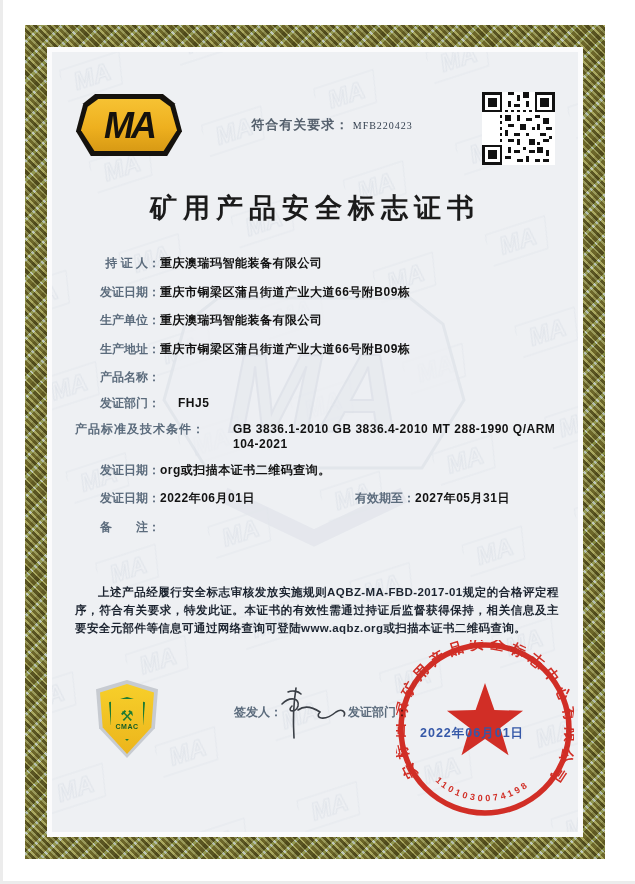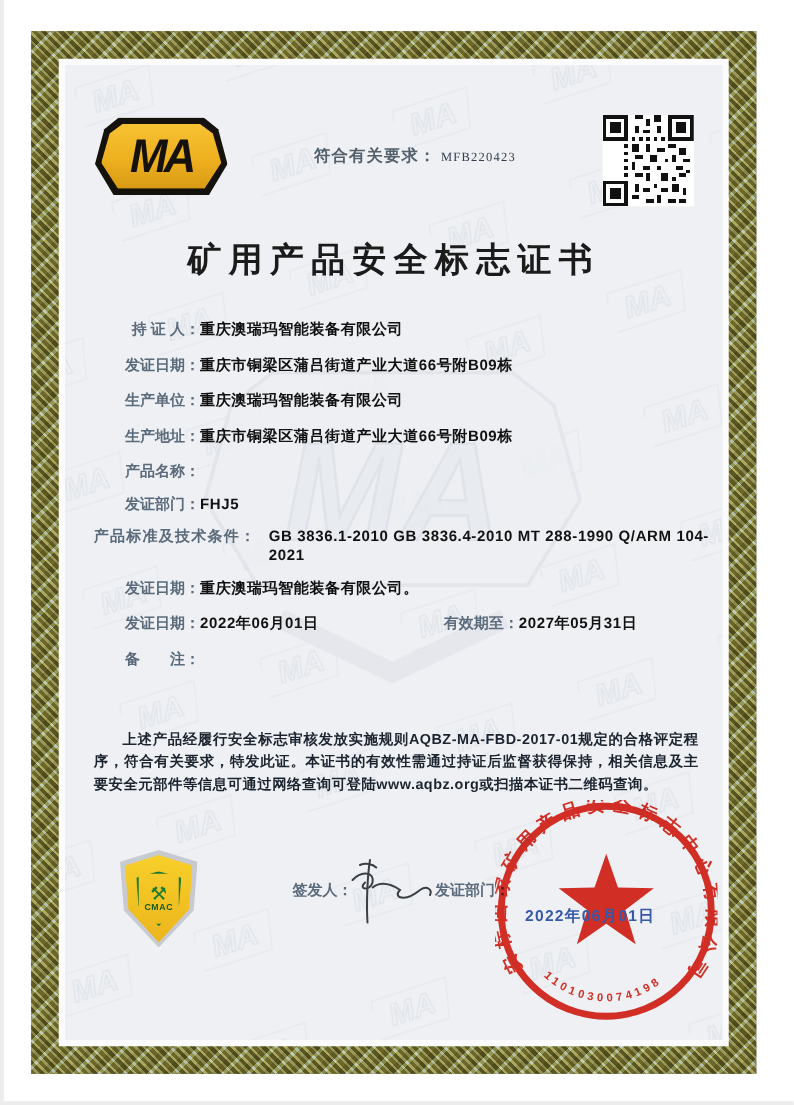--- a/index.html
+++ b/index.html
@@ -31,21 +31,21 @@
   .cert-line .lbl{color:#55606d;font-weight:700;letter-spacing:1px;}
   .cert-line .val{font-family:"Liberation Serif",serif;color:#333f4e;font-size:10px;letter-spacing:1px;}
   .qr{position:absolute;left:430px;top:40px;width:73px;height:73px;z-index:1;background:#fff;}
 
   .title{position:absolute;left:0;top:138px;width:100%;text-align:center;z-index:1;
     font-size:27px;font-weight:700;color:#1b1b1b;letter-spacing:6px;}
 
   
   .fields{position:absolute;left:23px;top:204px;width:494px;z-index:1;font-size:12px;line-height:1.3;}
   .row{display:flex;margin-bottom:13px;}
-  .row.tight{margin-bottom:10px;}
+  .row.tight{margin-bottom:10px;gap:18px;}
   .lblf{color:#5b6b7c;font-weight:700;min-width:85px;white-space:pre;flex:none;text-align:right;}
   .lblf.wide{min-width:0;margin-right:10px;letter-spacing:1px;}
   .valf{color:#121212;font-weight:700;letter-spacing:.5px;flex:1;}
   .dates .valf{flex:none;min-width:150px;}
   .dates .lblf.second{min-width:85px;margin-left:20px;}
 
   
   .statement{position:absolute;left:23px;top:532px;width:484px;z-index:1;
     font-size:11.5px;font-weight:700;color:#1c2430;line-height:1.55;text-align:justify;text-indent:2em;letter-spacing:.4px;}
 
@@ -196,21 +196,21 @@
           <div class="row tight">
             <span class="lblf">发证部门：</span>
             <span class="valf">FHJ5</span>
           </div>
           <div class="row tight">
             <span class="lblf wide">产品标准及技术条件：</span>
             <span class="valf">GB 3836.1-2010 GB 3836.4-2010 MT 288-1990 Q/ARM 104-2021</span>
           </div>
           <div class="row">
             <span class="lblf">发证日期：</span>
-            <span class="valf">重庆澳瑞玛智能装备有限公司。</span>
+            <span class="valf">org或扫描本证书二维码查询。</span>
           </div>
           <div class="row dates">
             <span class="lblf">发证日期：</span>
             <span class="valf">2022年06月01日</span>
             <span class="lblf second">有效期至：</span>
             <span class="valf">2027年05月31日</span>
           </div>
           <div class="row">
             <span class="lblf">备　　注：</span>
             <span class="valf"></span>

